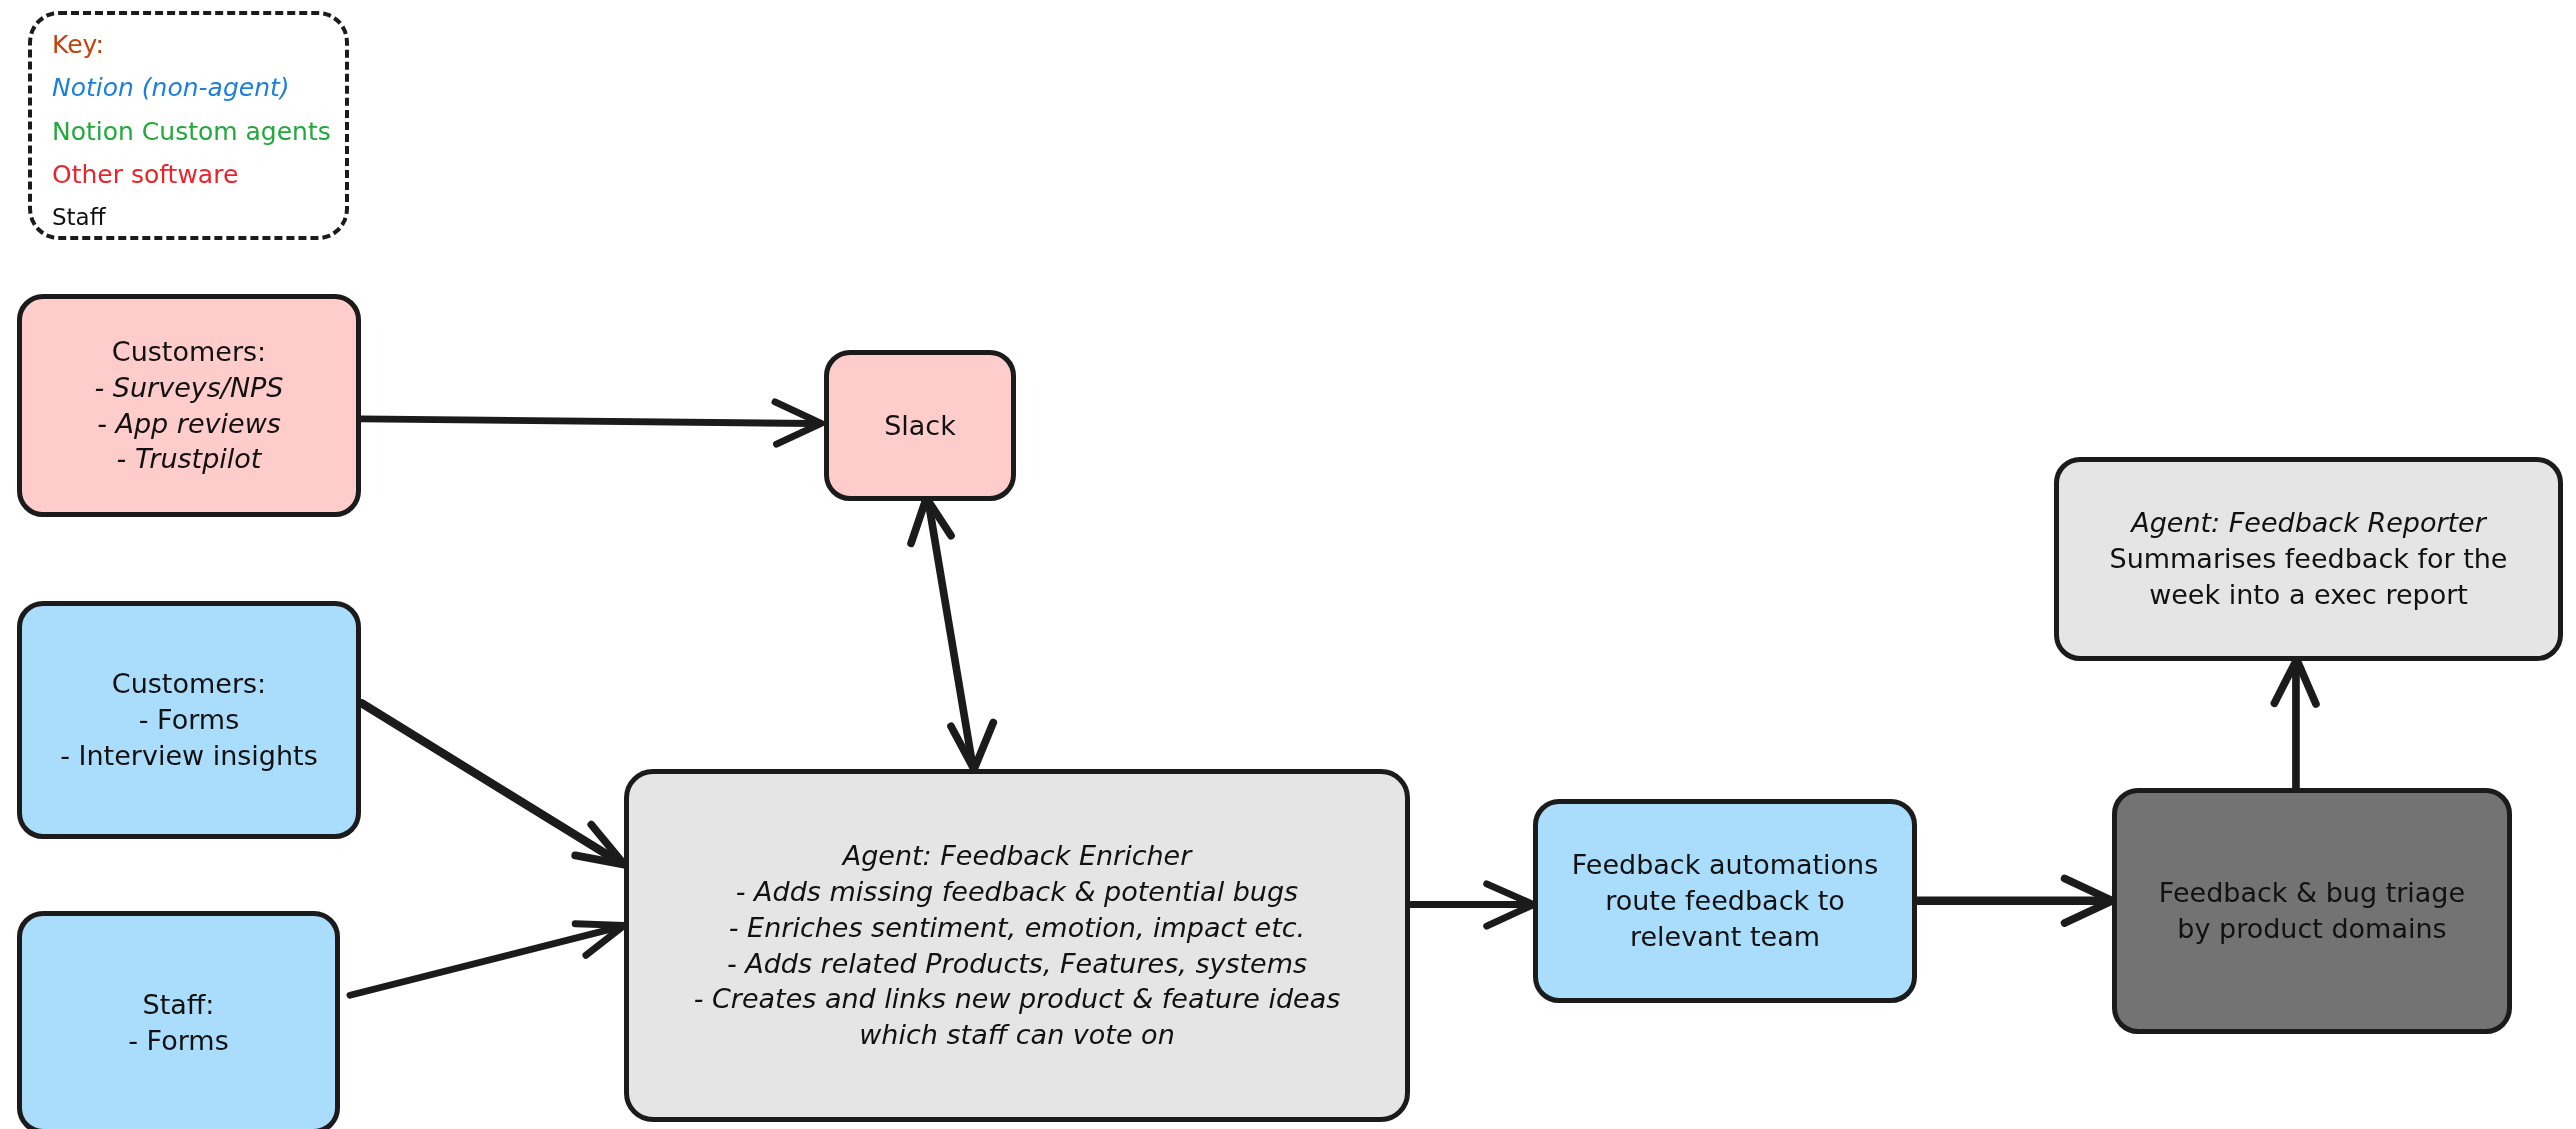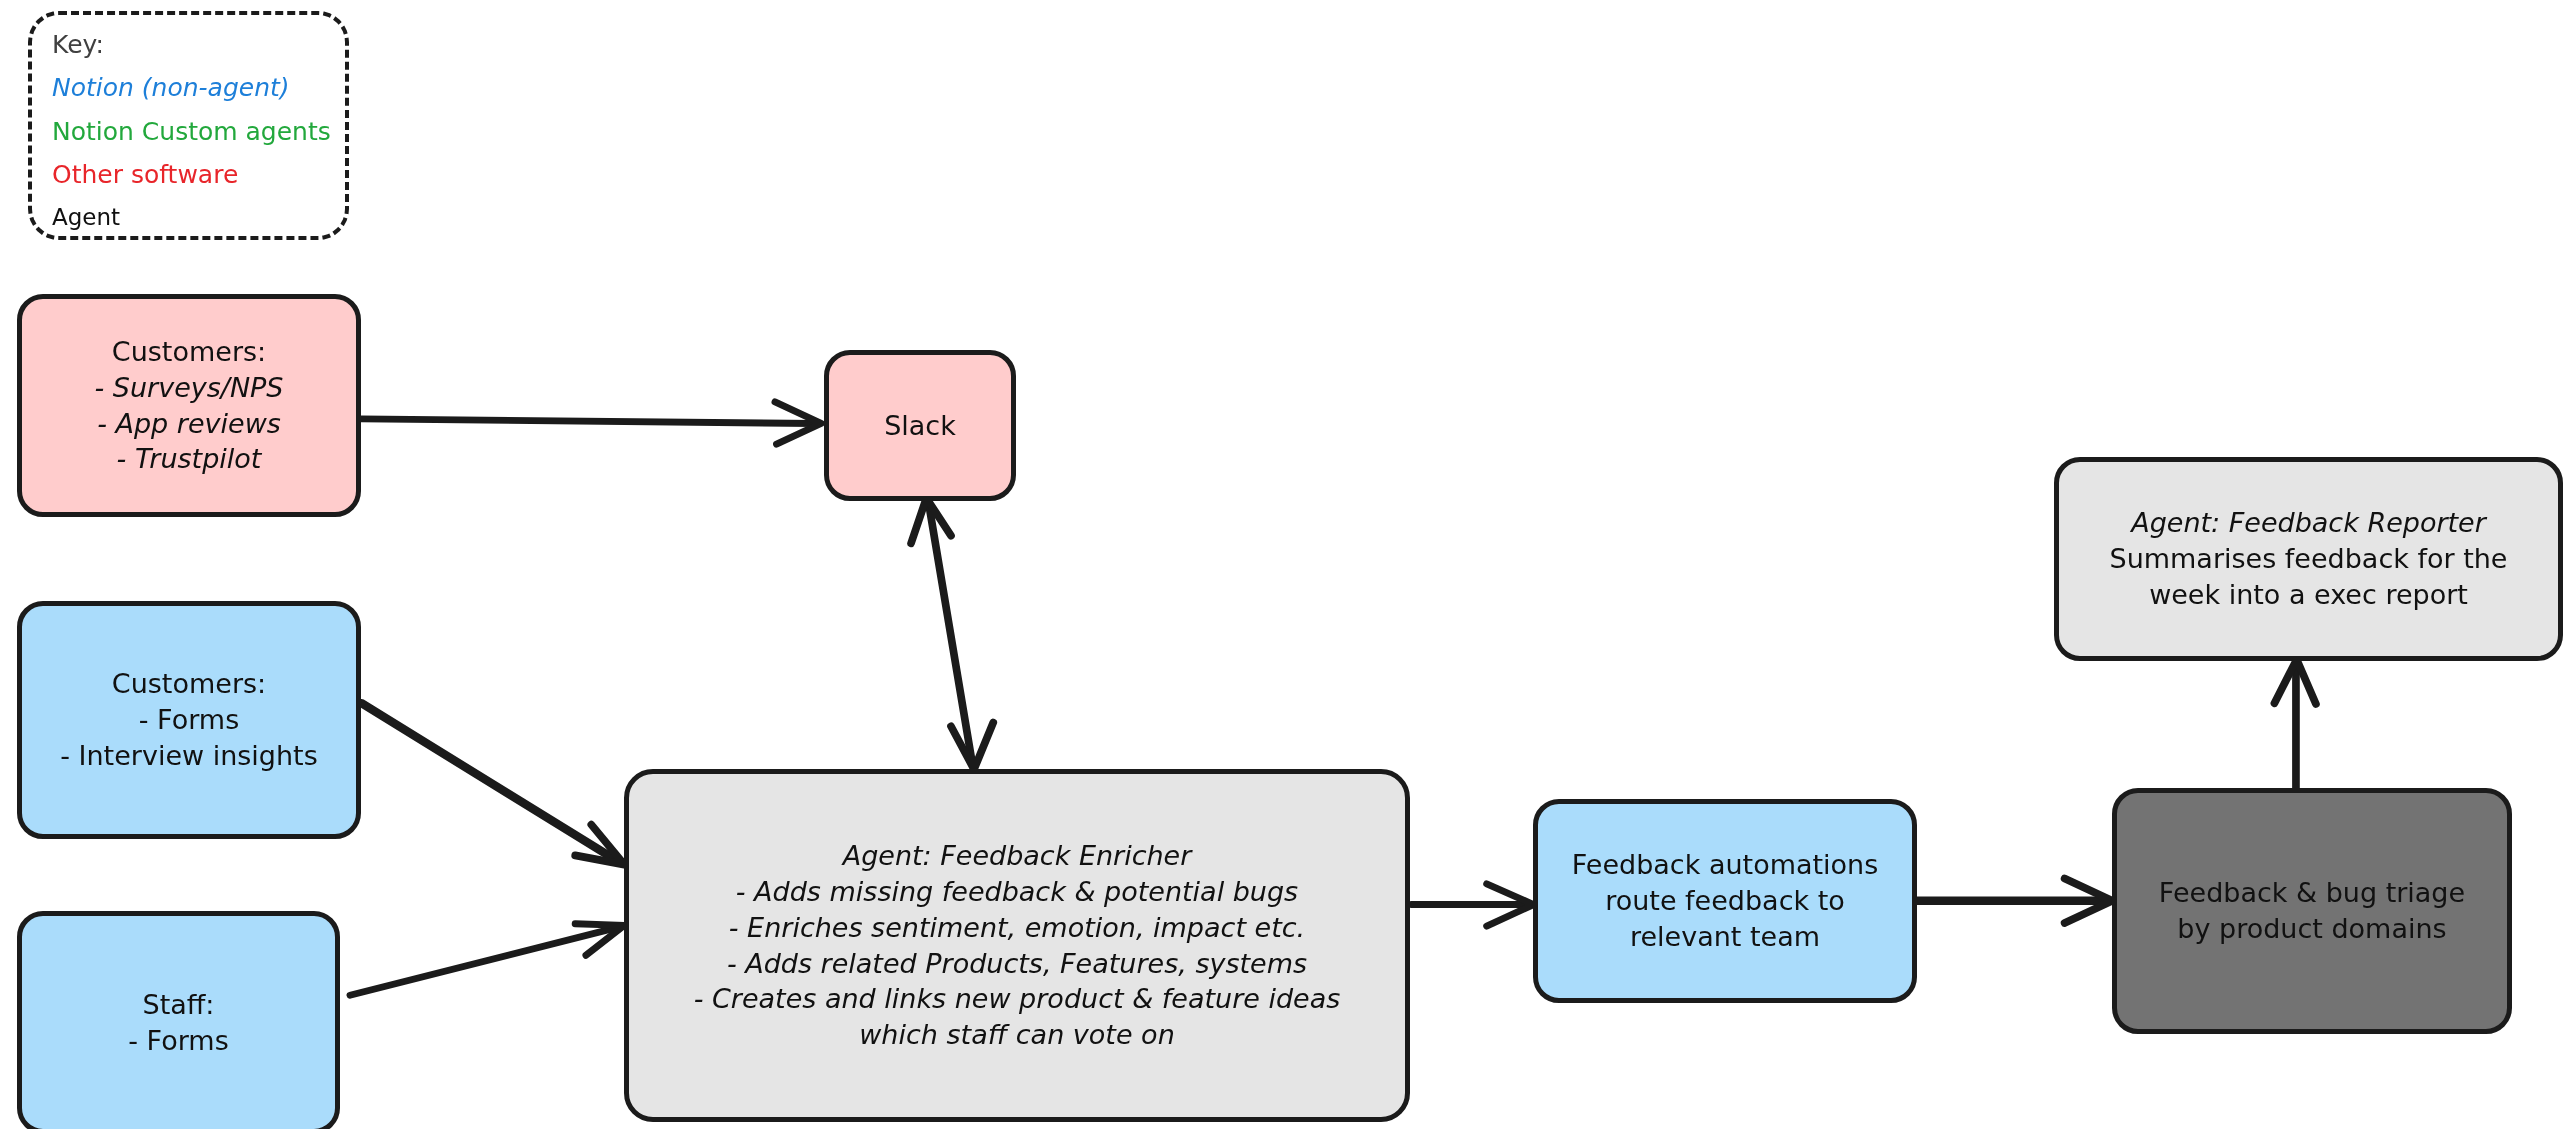--- a/index.html
+++ b/index.html
@@ -51,21 +51,21 @@
     top: 10.8px;
     width: 321px;
     height: 229px;
     box-sizing: border-box;
     border: 4.6px dashed #1b1b1b;
     border-radius: 31px;
     padding: 15.4px 20px 0 20px;
   }
   #key-box .key-title {
     font-size: 25px;
-    color: #404040;
+    color: #c2410c;
     margin-bottom: 14px;
   }
   #key-box .key-row {
     font-size: 25px;
     margin-bottom: 14.6px;
     white-space: pre;
   }
 
   
   #arrows {
@@ -92,21 +92,21 @@
 </head>
 <body>
 
 <div id="canvas">
 
   <div id="key-box">
     <div class="key-title">Key:</div>
     <div class="key-row" style="color:#1d7fd9; font-style:italic;">Notion (non-agent)</div>
     <div class="key-row" style="color:#22a83c;">Notion Custom agents</div>
     <div class="key-row" style="color:#e8252a;">Other software</div>
-    <div class="key-row" style="color:#111111; font-size:23px;">Agent</div>
+    <div class="key-row" style="color:#111111; font-size:23px;">Staff</div>
   </div>
 
   <svg id="arrows" viewBox="0 0 3351 1469" width="2576" height="1129">
 
     <g>
       <path class="edge" stroke-width="9" d="M 470 545 L 1060 551"></path>
       <path class="ahead" stroke-width="9" d="M 1008 523 L 1068 551 L 1010 578"></path>
     </g>
 
     <g>

